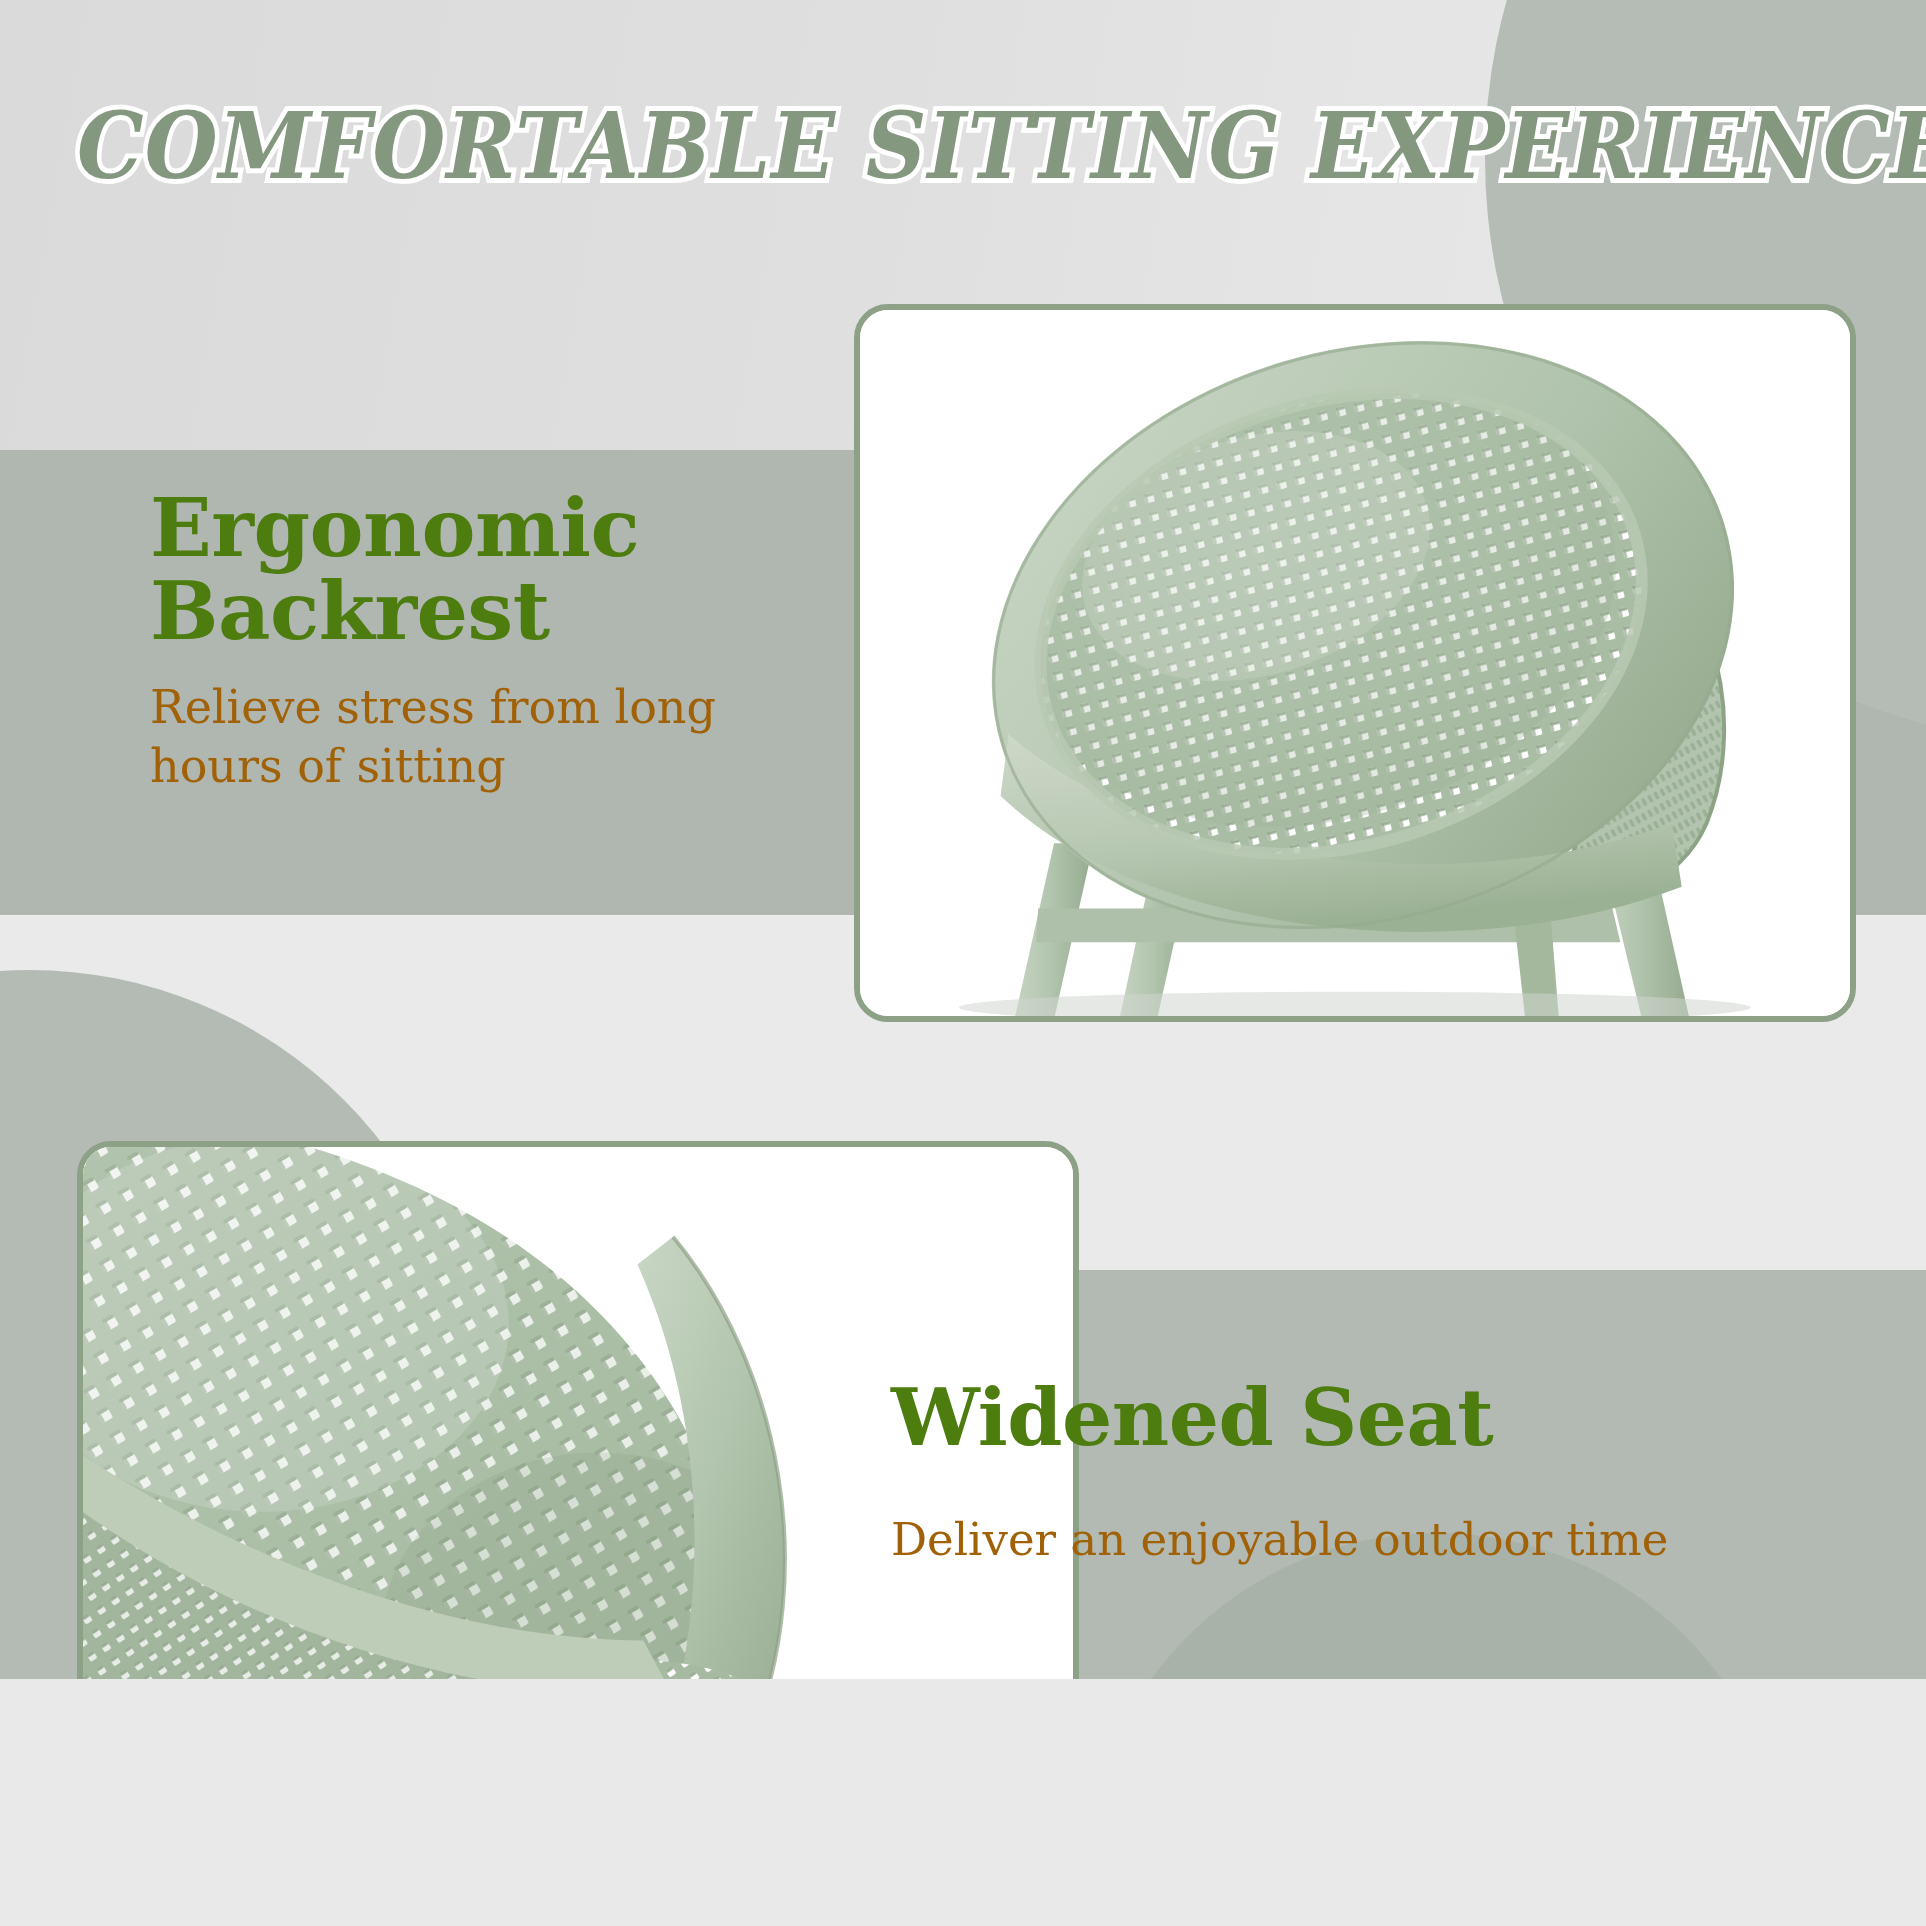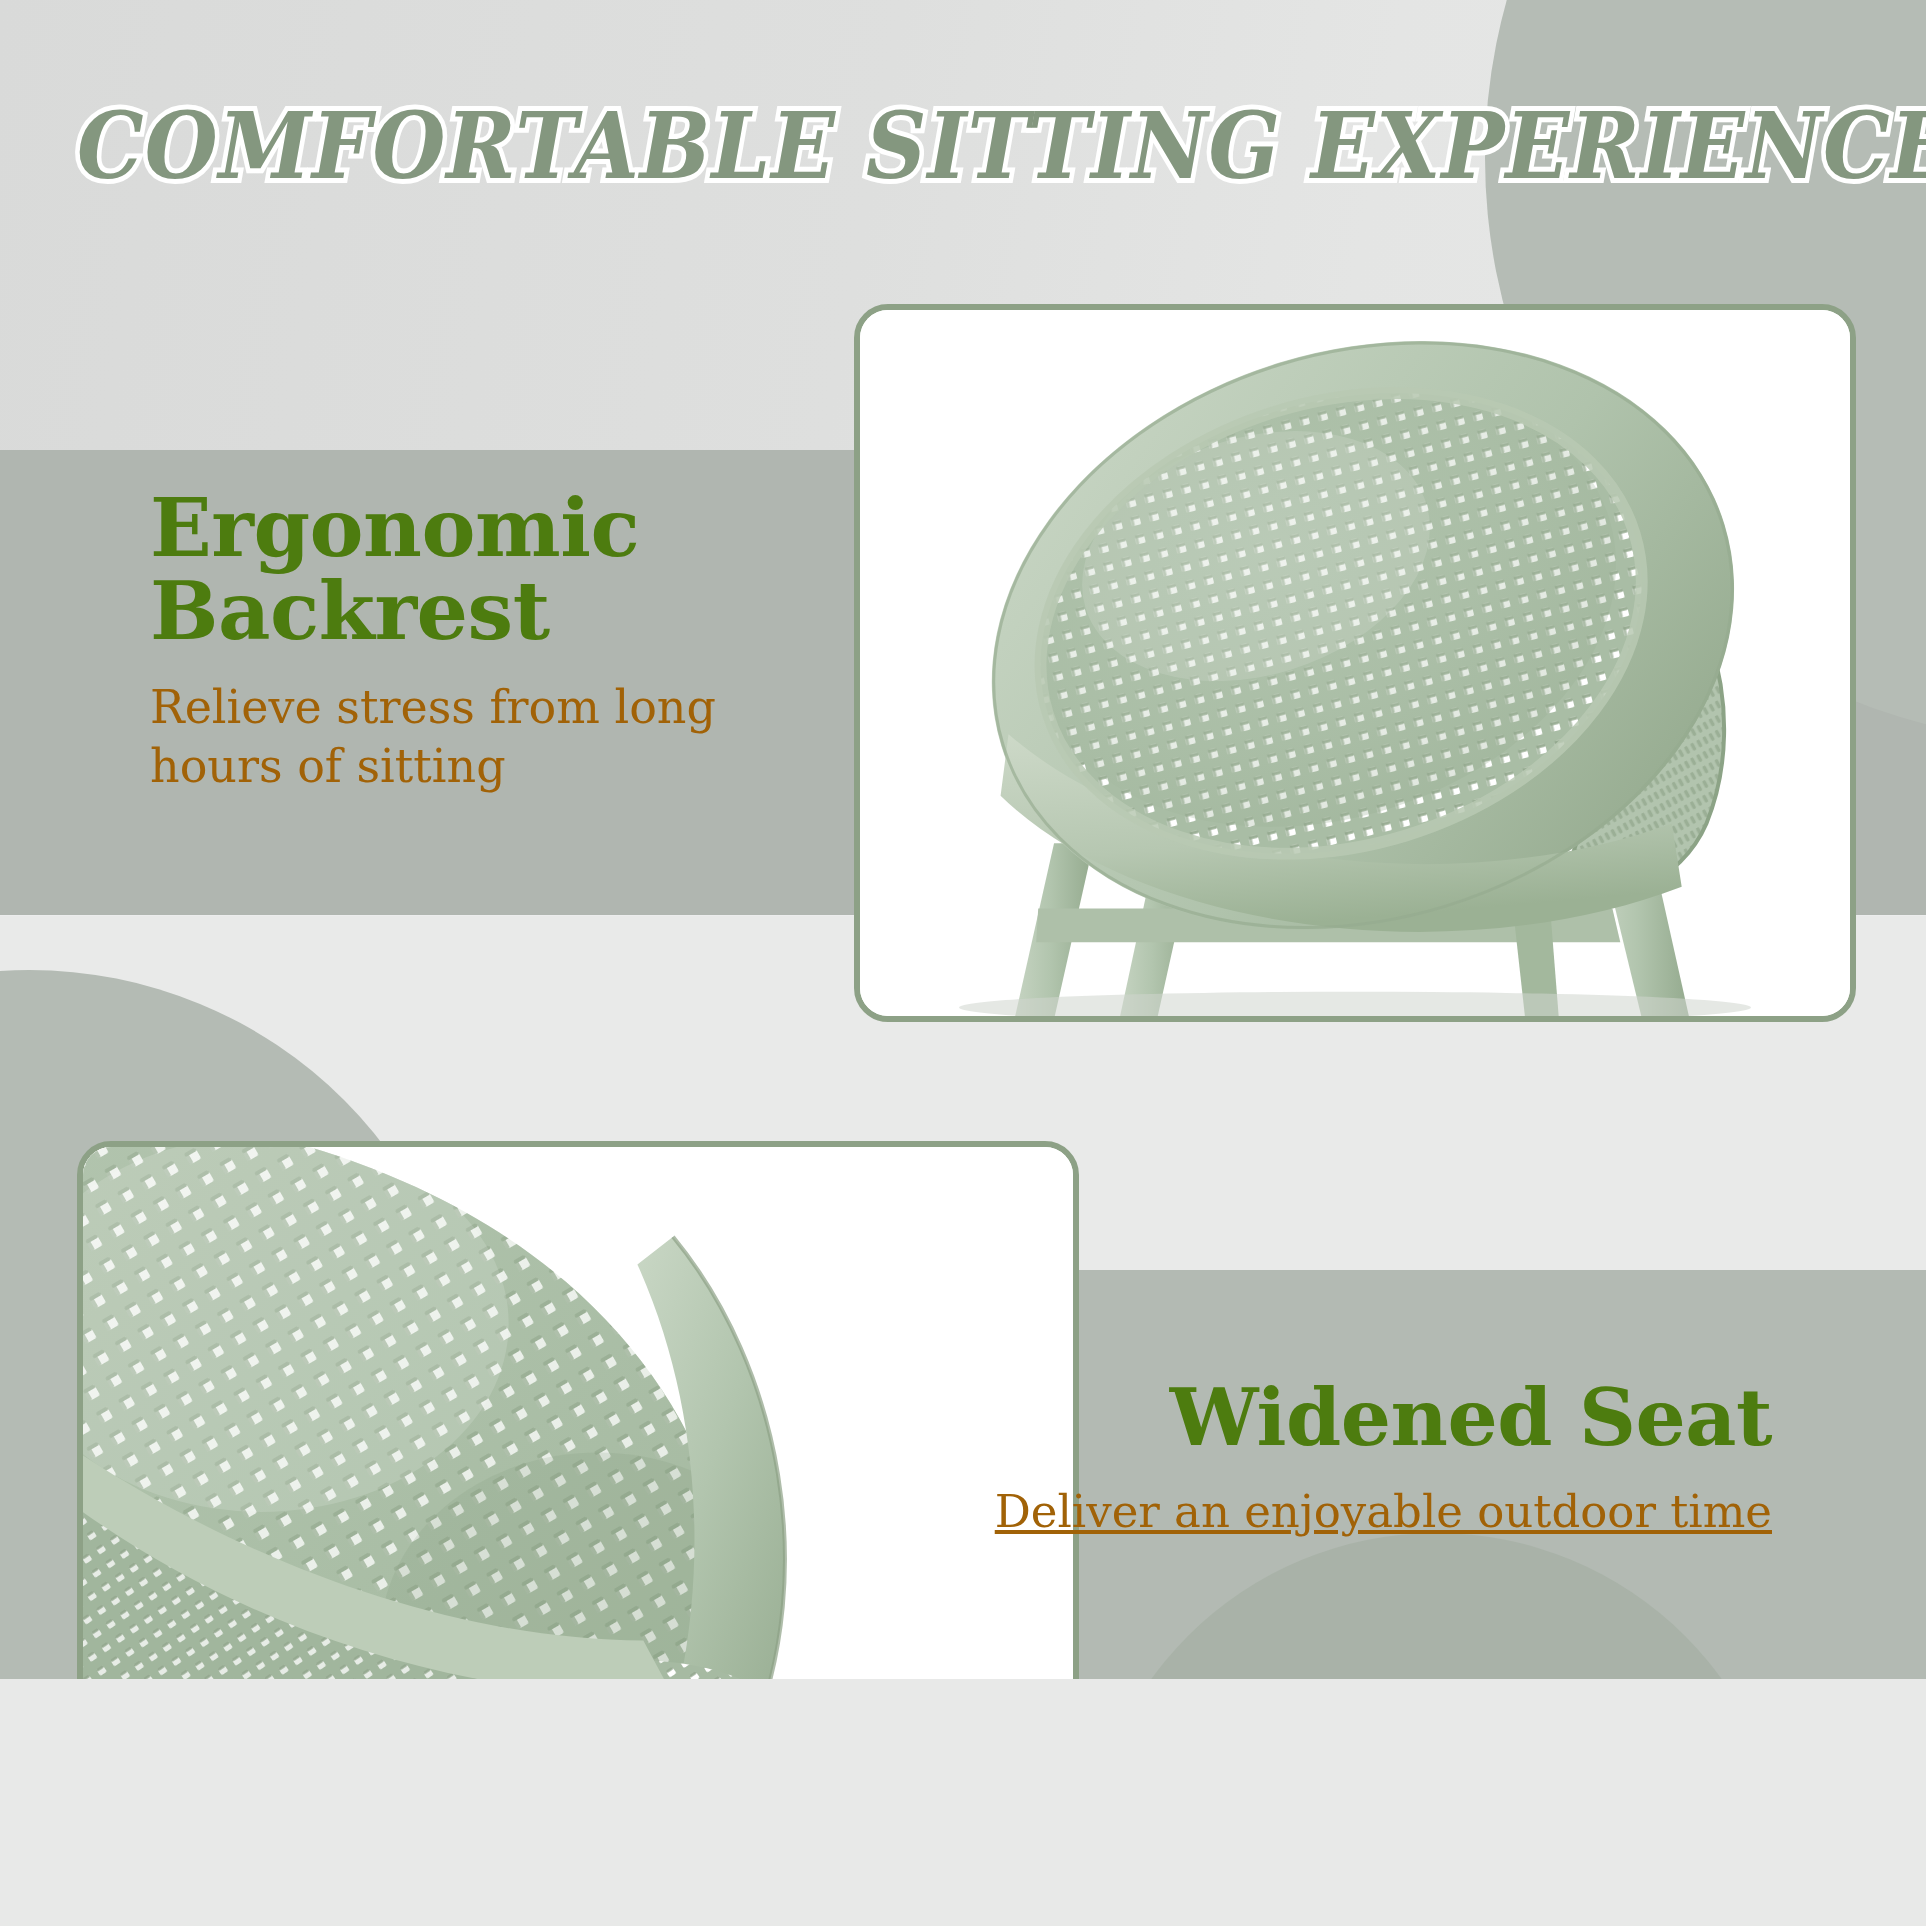--- a/index.html
+++ b/index.html
@@ -50,23 +50,23 @@
     letter-spacing:-0.5px;
   }
   .feat p{
     margin:26px 0 0 0;
     font-family:"DejaVu Serif",serif;
     font-weight:400;
     font-size:46px;line-height:1.28;
     color:#a16207;
   }
   .feat-left{top:487px;left:150px;width:634px;text-align:left;}
-  .feat-right{top:1378px;left:891px;width:881px;text-align:right;}
+  .feat-right{top:1378px;left:891px;width:881px;text-align:left;}
   .feat-right h2{font-size:79px;}
-  .feat-right p{font-size:45px;margin-top:24px;text-decoration:underline;}
+  .feat-right p{font-size:45px;margin-top:52px;}
 
   
   .card{
     position:absolute;
     background:#ffffff;
     border:6px solid #8da186;
     border-radius:34px;
     overflow:hidden;
     box-sizing:border-box;
   }

